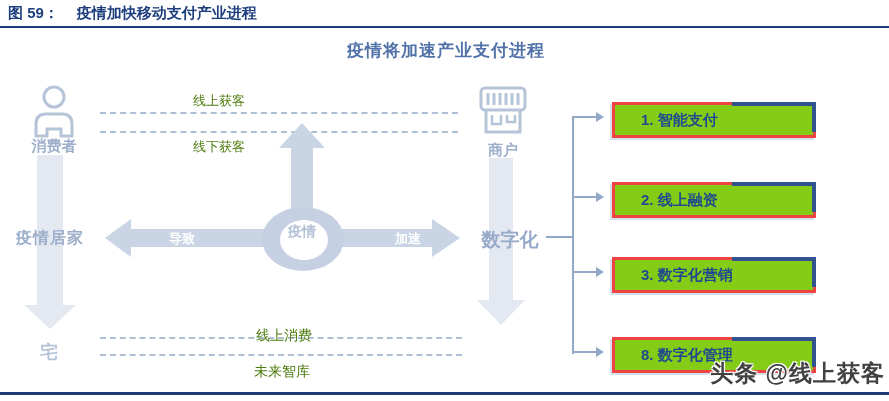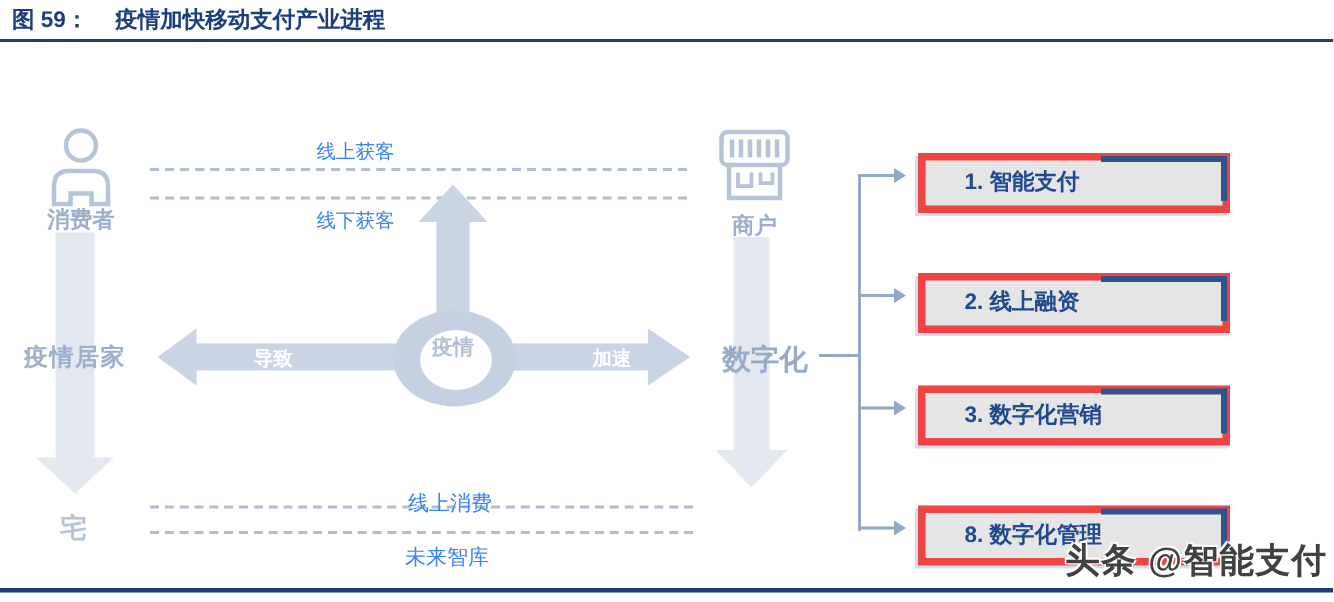--- a/index.html
+++ b/index.html
@@ -8,21 +8,21 @@
   
   .fig-header{position:absolute;left:8px;top:4px;font-size:15px;font-weight:bold;color:#1d3e7d;}
   .fig-header .fig-title{margin-left:18px;font-family:"Liberation Serif","DejaVu Serif",serif;font-weight:bold;}
   .rule{position:absolute;left:0;width:889px;background:#1e3c78;}
   .top-rule{top:26px;height:2px;}
   .bottom-rule{top:392px;height:3px;}
   .diagram-title{position:absolute;left:300px;top:39px;width:292px;text-align:center;
                  font-size:17px;font-weight:bold;color:#5072a8;letter-spacing:1px;}
   
   .lbl{position:absolute;font-weight:bold;color:#9dafcb;text-align:center;}
-  .small-lbl{position:absolute;color:#3b82f6;text-align:center;font-size:13px;}
+  .small-lbl{position:absolute;color:#4d7c0f;text-align:left;font-size:13px;}
   .white-lbl{position:absolute;color:#ffffff;font-weight:bold;font-size:13px;text-align:center;}
   
   .dashed{position:absolute;height:0;border-top:2px dashed #aebfd3;}
   
   .band{position:absolute;background:#e3e8f1;}
   .tri{position:absolute;width:0;height:0;}
   .band-head-down{border-left:26px solid transparent;border-right:26px solid transparent;border-top:24px solid #e3e8f1;}
   .band-head-down-sm{border-left:24px solid transparent;border-right:24px solid transparent;border-top:25px solid #e3e8f1;}
   
   .shape{position:absolute;background:#c9d4e4;}
@@ -31,22 +31,22 @@
   .head-right{border-top:19px solid transparent;border-bottom:19px solid transparent;border-left:28px solid #c9d4e4;}
   .ring-outer{position:absolute;left:262px;top:207px;width:82px;height:64px;border-radius:50%;background:#c5d1e2;}
   .ring-inner{position:absolute;left:280px;top:220px;width:48px;height:40px;border-radius:50%;background:#ffffff;}
   .ring-text{position:absolute;left:288px;top:223px;width:32px;font-size:14px;line-height:17px;
              font-weight:bold;color:#b3c1d6;text-align:left;word-break:break-all;}
   .stacked{word-break:break-all;line-height:17px;}
   
   .conn{position:absolute;background:#93a8c7;}
   .conn-tip{border-top:5px solid transparent;border-bottom:5px solid transparent;border-left:8px solid #93a8c7;}
   
-  .outcome{position:absolute;left:612px;width:198px;height:30px;background:#e5e5e5;
-           border:5px solid #ef4444;box-shadow:-2px 2px 0 #d6dfec;}
+  .outcome{position:absolute;left:612px;width:198px;height:30px;background:#84cc16;
+           border:3px solid #ef4444;box-shadow:-2px 2px 0 #d6dfec;}
   .outcome .accent{position:absolute;top:-3px;right:-3px;width:80px;height:26px;
                    border-top:4px solid #31548f;border-right:4px solid #31548f;}
   .outcome .txt{position:absolute;left:26px;top:0;line-height:30px;font-size:15px;
                 font-weight:bold;color:#1f4a8f;white-space:nowrap;}
   
   .icon{position:absolute;}
   .icon svg{display:block;}
   
   .watermark{position:absolute;left:630px;top:358px;width:255px;text-align:right;
              font-size:23px;font-weight:bold;color:#414141;letter-spacing:1px;
@@ -55,20 +55,21 @@
 </head>
 <body>
 
 <div class="stage">
 
   <div class="fig-header">
     <span>图 59：</span><span class="fig-title">疫情加快移动支付产业进程</span>
   </div>
   <div class="rule top-rule"></div>
 
+  <div class="diagram-title">疫情将加速产业支付进程</div>
 
   <div class="band" style="left:37px;top:155px;width:26px;height:150px;"></div>
   <div class="tri band-head-down" style="left:24px;top:305px;"></div>
   <div class="band" style="left:489px;top:158px;width:24px;height:142px;"></div>
   <div class="tri band-head-down-sm" style="left:477px;top:300px;"></div>
 
   <div class="dashed" style="left:100px;top:112px;width:358px;"></div>
   <div class="dashed" style="left:100px;top:131px;width:358px;"></div>
   <div class="small-lbl" style="left:193px;top:92px;width:88px;">线上获客</div>
   <div class="small-lbl" style="left:193px;top:138px;width:88px;">线下获客</div>
@@ -137,16 +138,16 @@
   </div>
   <div class="outcome" style="top:257px;text-decoration:underline;">
     <div class="accent"></div>
     <div class="txt">3. 数字化营销</div>
   </div>
   <div class="outcome" style="top:337px;">
     <div class="accent"></div>
     <div class="txt">8. 数字化管理</div>
   </div>
 
-  <div class="watermark">头条 @智能支付</div>
+  <div class="watermark">头条 @线上获客</div>
   <div class="rule bottom-rule"></div>
 
 </div>
 
 </body></html>

